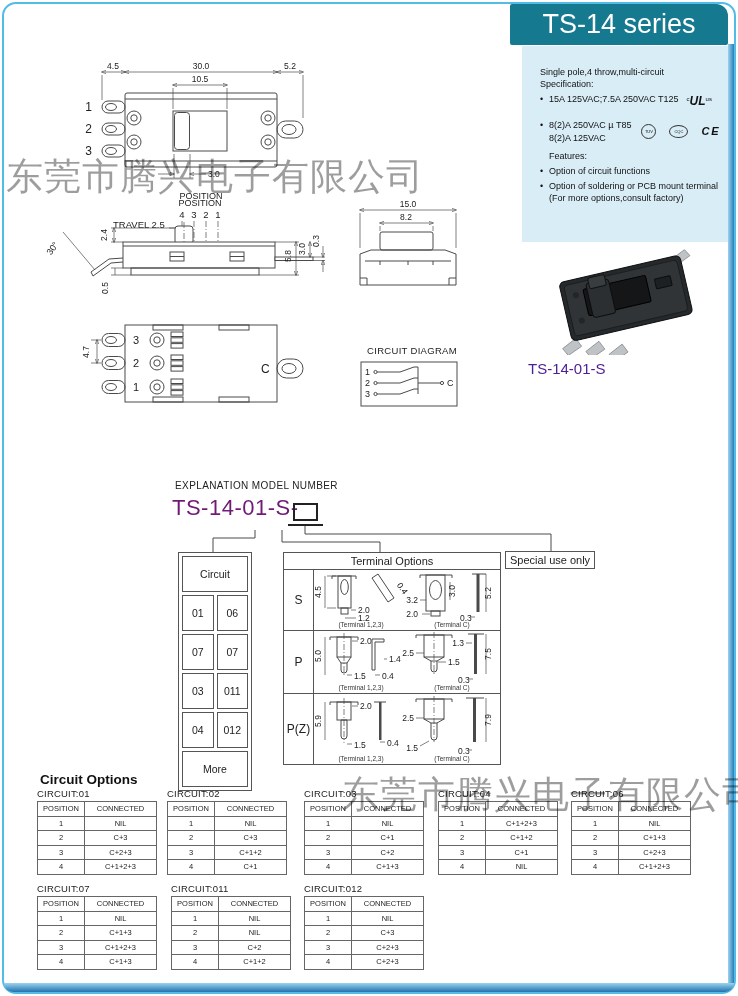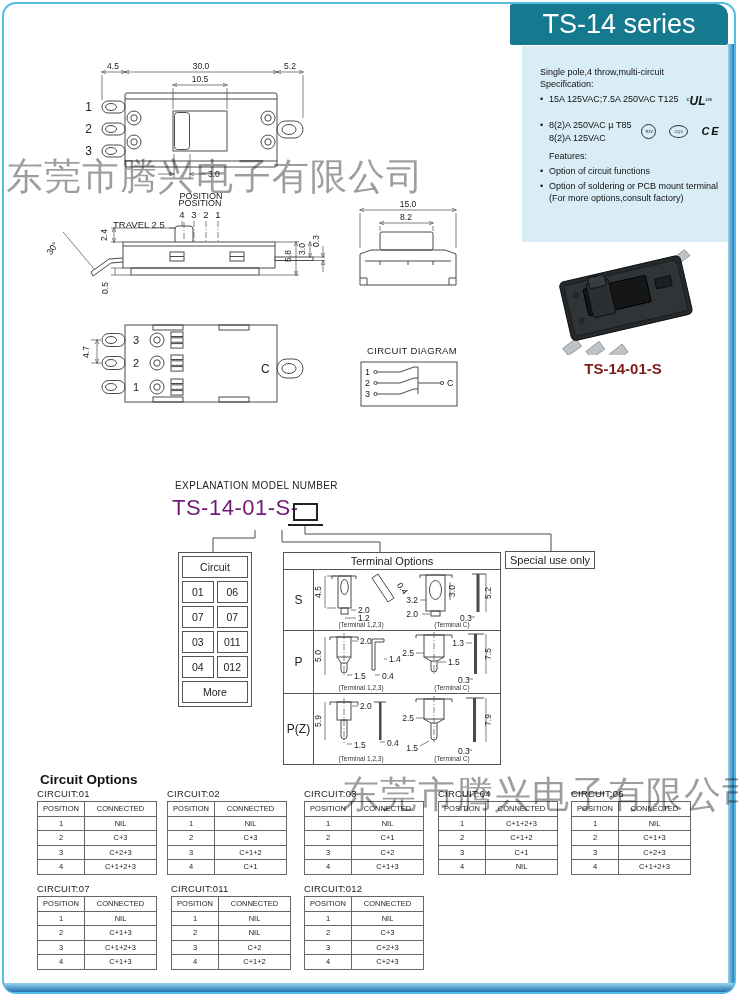--- a/index.html
+++ b/index.html
@@ -40,38 +40,38 @@
 .draw .solid{fill:#4a4a4a;stroke:none}
 .draw .fw{fill:#fff}
 
 .mn-head{position:absolute;left:175px;top:480px;font-size:10px;letter-spacing:.4px}
 .mn{position:absolute;left:172px;top:495px;font-size:22px;font-weight:normal;color:#701a75;letter-spacing:.5px}
 .mn-box{position:absolute;left:293px;top:503px;width:25px;height:18px;border:2px solid #222}
 .mn-ul{position:absolute;left:288px;top:524px;width:35px;height:2px;background:#222}
 
 .midwrap{position:absolute;left:178px;top:552px}
 .mid-table{border-collapse:separate;border-spacing:3px;border:1px solid #555;background:#fff}
-.mid-table th,.mid-table td{border:1px solid #555;font-size:10.5px;font-weight:normal;text-align:center;padding:4px 0;width:30px}
+.mid-table th,.mid-table td{border:1px solid #555;font-size:10.5px;font-weight:normal;text-align:center;padding:11px 0;width:30px}
 .mid-table .wide{width:66px}
 
 .to{position:absolute;left:283px;top:552px;width:218px;border:1px solid #555;background:#fff}
 .to-h{height:17px;border-bottom:1px solid #555;text-align:center;font-size:11px;padding-top:2px}
 .to-row{display:flex;border-bottom:1px solid #555}
 .to-row:last-child{border-bottom:none}
 .to-lab{width:30px;border-right:1px solid #555;display:flex;align-items:center;justify-content:center;font-size:12px}
 .special{position:absolute;left:505px;top:551px;border:1px solid #555;font-size:11px;padding:2px 4px;background:#fff}
 
 .co-head{position:absolute;left:40px;top:772px;font-size:13.5px;font-weight:bold;color:#111}
 .co{position:absolute;width:120px}
 .co .t{font-size:9.5px;margin-bottom:2px;letter-spacing:.2px}
 .co table{border-collapse:collapse;width:100%;background:#fff}
 .co th,.co td{border:1px solid #666;font-size:7.5px;font-weight:normal;padding:0;height:14.5px;text-align:center;color:#222}
 .co .c1{width:47px}
 
-.plabel{position:absolute;left:528px;top:360px;width:190px;text-align:center;font-size:15px;font-weight:bold;color:#7f1d1d}
+.plabel{position:absolute;left:528px;top:360px;width:190px;text-align:left;font-size:15px;font-weight:normal;color:#4c1d95}
 </style>
 </head>
 <body>
 
 <div class="frame"></div>
 <div class="rband"></div>
 <div class="bband"></div>
 
 <div class="series">TS-14 series</div>
 

